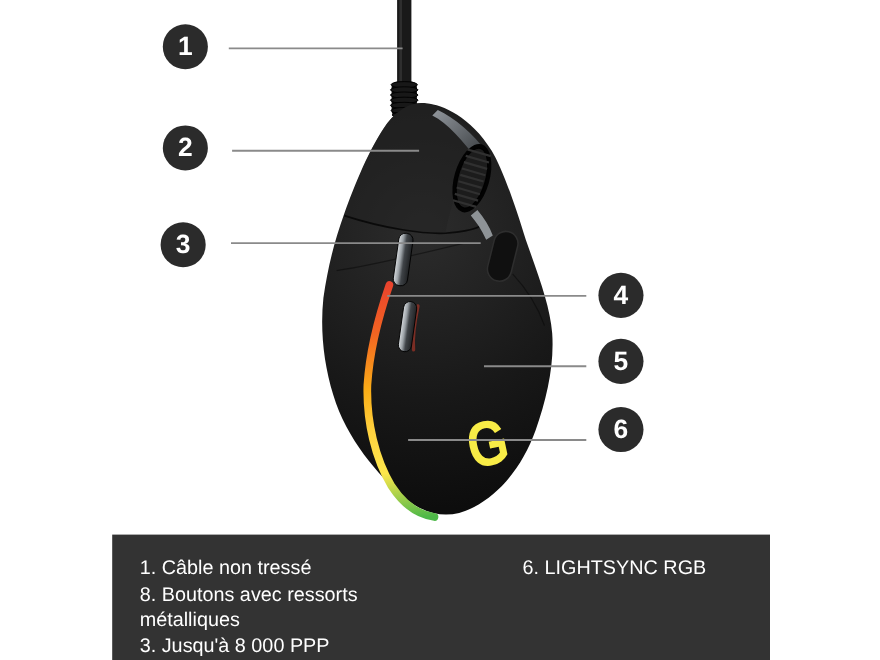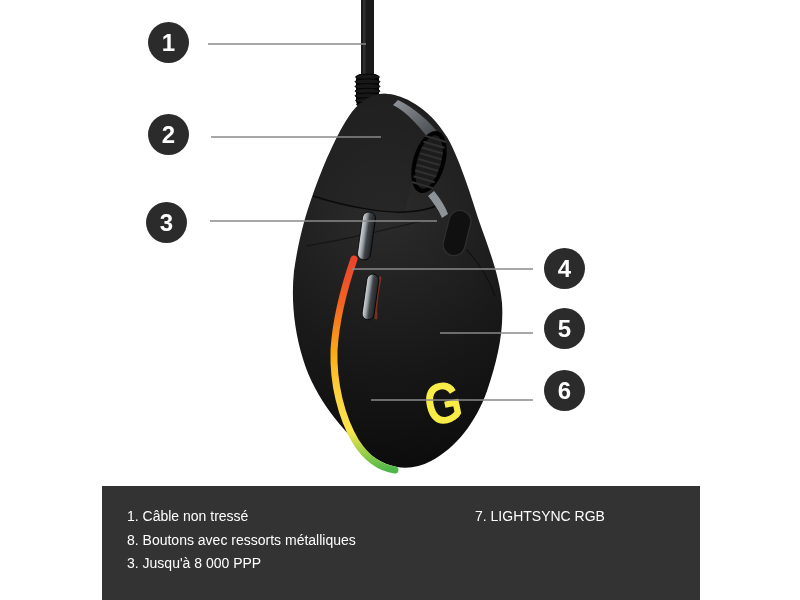--- a/index.html
+++ b/index.html
@@ -10,21 +10,21 @@
   .stage svg{position:absolute;left:0;top:0;}
   .marker{
     position:absolute;width:41px;height:41px;border-radius:50%;
     background:#2b2b2b;color:#ffffff;display:flex;align-items:center;justify-content:center;
     font-size:24px;font-weight:700;line-height:1;user-select:none;
   }
   .legend{
     position:absolute;left:102px;top:486px;width:598px;height:114px;
     background:#333333;color:#ffffff;
   }
-  .legend-col{position:absolute;top:19px;font-size:14px;line-height:23.5px;font-weight:400;}
+  .legend-col{position:absolute;top:19px;font-size:18px;line-height:23.5px;font-weight:400;}
   .legend-col.left{left:25px;width:250px;}
   .legend-col.right{left:373px;width:215px;}
   .legend-item{white-space:normal;}
 </style>
 </head>
 <body>
 
 <div class="stage">
 
   <svg width="800" height="600" viewBox="0 0 800 600">
@@ -158,17 +158,17 @@
       <span>6</span>
     </div>
 
   <div class="legend">
     <div class="legend-col left">
       <div class="legend-item">1. Câble non tressé</div>
       <div class="legend-item">8. Boutons avec ressorts métalliques</div>
       <div class="legend-item">3. Jusqu'à 8 000 PPP</div>
     </div>
     <div class="legend-col right">
-      <div class="legend-item">7. LIGHTSYNC RGB</div>
+      <div class="legend-item">6. LIGHTSYNC RGB</div>
     </div>
   </div>
 
 </div>
 
 </body></html>

